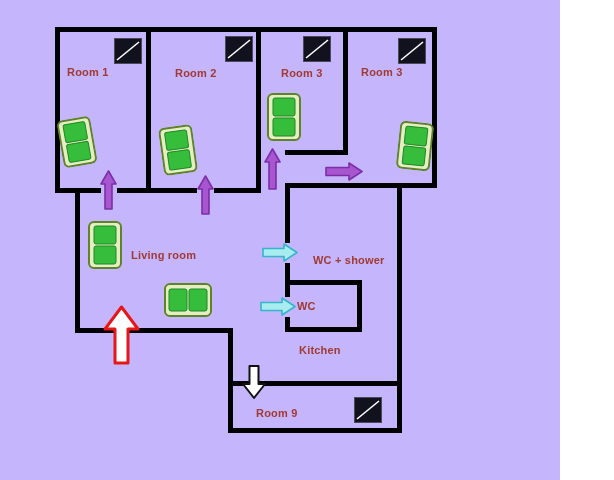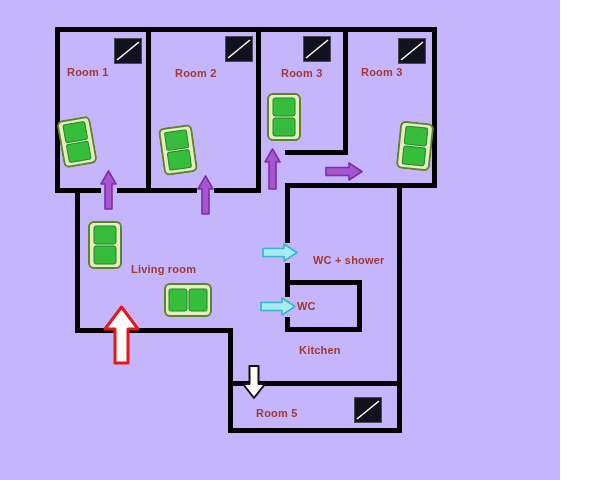--- a/index.html
+++ b/index.html
@@ -110,25 +110,25 @@
   <svg class="icon" style="left:171px;top:276px;transform:rotate(90deg)" width="34" height="48" viewBox="0 0 34 48">
     <rect class="sofa-base" x="1" y="1" width="32" height="46" rx="5"></rect>
       <rect class="sofa-cushion" x="6" y="5" width="22" height="18" rx="2"></rect>
       <rect class="sofa-cushion" x="6" y="25" width="22" height="18" rx="2"></rect>
   </svg>
 
   <span class="room-label" style="left:67px;top:66px">Room 1</span>
   <span class="room-label" style="left:175px;top:67px">Room 2</span>
   <span class="room-label" style="left:281px;top:67px">Room 3</span>
   <span class="room-label" style="left:361px;top:66px">Room 3</span>
-  <span class="room-label" style="left:131px;top:263px">Living room</span>
+  <span class="room-label" style="left:131px;top:249px">Living room</span>
   <span class="room-label" style="left:313px;top:254px">WC + shower</span>
   <span class="room-label" style="left:297px;top:300px">WC</span>
   <span class="room-label" style="left:299px;top:344px">Kitchen</span>
-  <span class="room-label" style="left:256px;top:407px">Room 5</span>
+  <span class="room-label" style="left:256px;top:407px">Room 9</span>
 
   <svg class="arrow arrow-purple" style="left:100px;top:170px" width="17" height="40" viewBox="0 0 17 40">
     <polygon points="8.5,1 16,14 12,14 12,39 5,39 5,14 1,14"></polygon>
   </svg>
   <svg class="arrow arrow-purple" style="left:197px;top:175px" width="17" height="40" viewBox="0 0 17 40">
     <polygon points="8.5,1 16,14 12,14 12,39 5,39 5,14 1,14"></polygon>
   </svg>
   <svg class="arrow arrow-purple" style="left:264px;top:148px" width="17" height="42" viewBox="0 0 17 42">
     <polygon points="8.5,1 16,14 12,14 12,41 5,41 5,14 1,14"></polygon>
   </svg>

